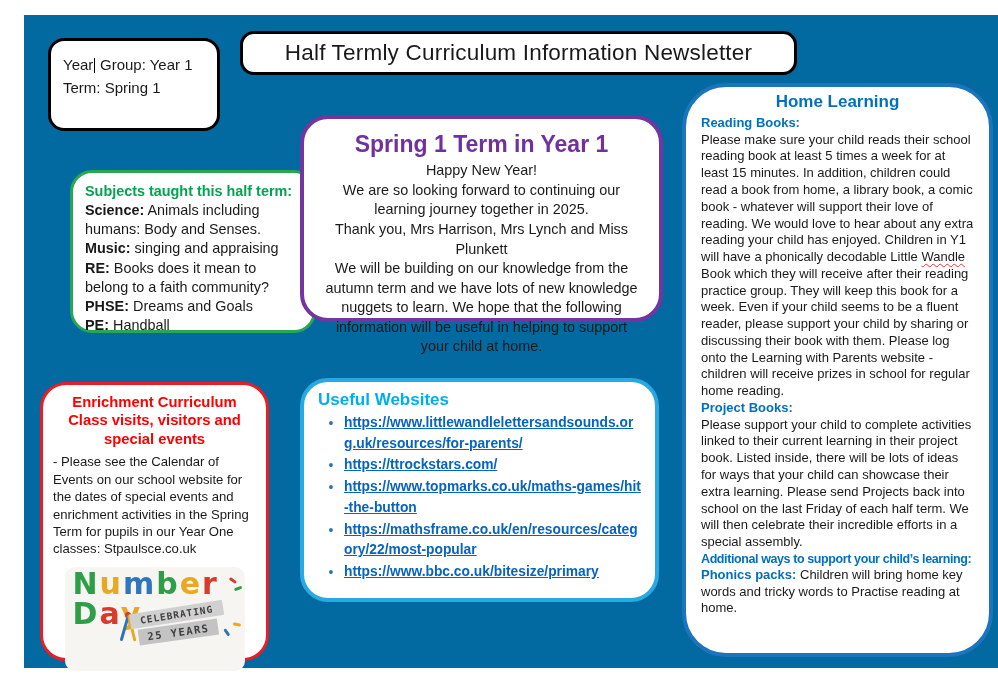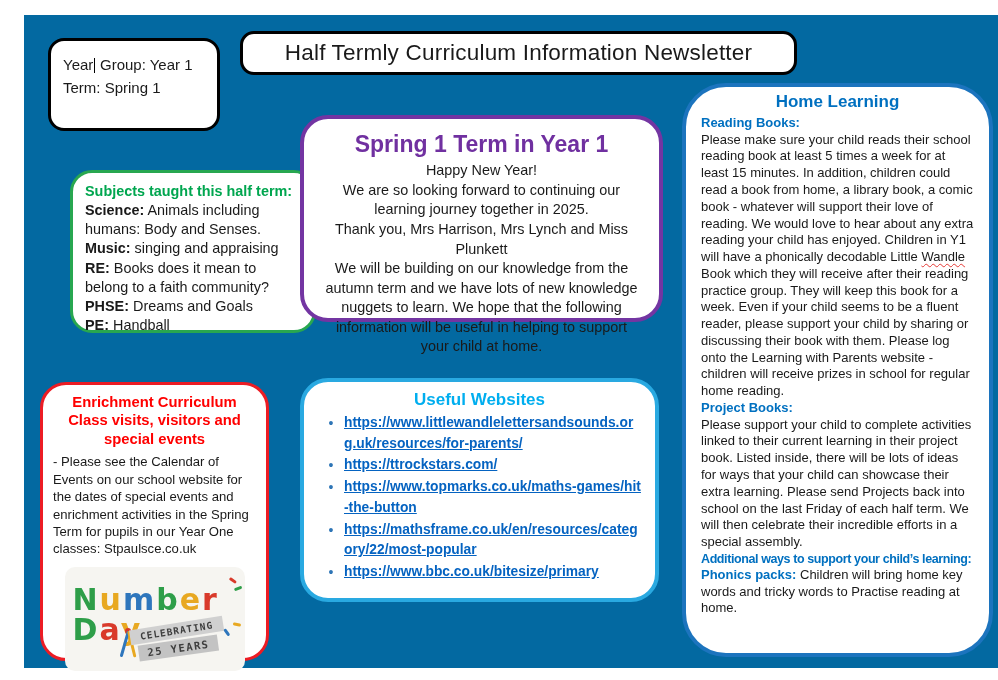--- a/index.html
+++ b/index.html
@@ -30,21 +30,21 @@
   .purple-box .hd{color:#7030A0;font-weight:bold;font-size:23px;margin:2px 0 1px 0;}
 
   
   .red-box{left:16px;top:367px;width:229px;height:279px;border:3.5px solid #EC1C24;border-radius:26px;
            padding:8px 10px;}
   .red-box .hd{color:#FF0000;font-weight:bold;font-size:14.8px;line-height:1.25;text-align:center;}
   .red-box .body{font-size:13.1px;line-height:1.33;margin-top:5px;}
 
   
   .logo-card{position:relative;width:180px;height:104px;margin:9px auto 0 auto;background:#F6F5F1;
-             border-radius:10px;padding:18px 8px;box-sizing:border-box;overflow:hidden;}
+             border-radius:10px;padding:2px 8px;box-sizing:border-box;overflow:hidden;}
   .logo-word{font-weight:bold;font-size:30px;line-height:1.02;letter-spacing:2px;
              font-family:"DejaVu Sans","Liberation Sans",sans-serif;}
   .logo-row2{position:relative;display:flex;align-items:flex-start;}
   .ribbon{position:absolute;left:58px;top:8px;transform:rotate(-9deg);}
   .ribbon-seg{background:#D0D0D0;color:#3E3E3E;text-align:center;font-weight:bold;
               font-family:"DejaVu Sans Mono","Liberation Mono",monospace;}
   .seg1{width:94px;font-size:9.5px;letter-spacing:1px;padding:2px 0;}
   .seg2{width:80px;font-size:10.5px;letter-spacing:1.5px;padding:2px 0;background:#C3C3C3;
         margin-left:6px;margin-top:2px;transform:rotate(1deg);}
   .compass{position:absolute;left:44px;top:14px;width:22px;height:30px;}
@@ -54,21 +54,21 @@
   .compass .hinge{position:absolute;left:8px;top:-1px;width:6px;height:6px;border-radius:50%;background:#D93A2B;}
   .confetti{position:absolute;width:8px;height:2.5px;border-radius:2px;}
   .c1{background:#D93A2B;right:8px;top:12px;transform:rotate(35deg);}
   .c2{background:#2E9E49;right:3px;top:20px;transform:rotate(-20deg);}
   .c3{background:#2E76BC;right:14px;top:64px;transform:rotate(55deg);}
   .c4{background:#E8A821;right:4px;top:56px;transform:rotate(10deg);}
 
   
   .cyan-box{left:276px;top:363px;width:359px;height:224px;border:4px solid #29A9E1;border-radius:28px;
             padding:6px 14px;}
-  .cyan-box .hd{color:#00AEEF;font-weight:bold;font-size:17px;text-align:center;margin:2px 0 3px 0;}
+  .cyan-box .hd{color:#00AEEF;font-weight:bold;font-size:17px;margin:2px 0 3px 0;}
   .links{margin:0;padding:0;list-style:none;}
   .links li{display:flex;margin:0 0 1px 0;}
   .bullet{color:#2E75B6;font-size:14px;width:26px;text-align:center;flex:0 0 26px;line-height:1.5;}
   .link{color:#0563C1;text-decoration:underline;font-weight:600;font-size:13.8px;line-height:1.5;
         word-break:break-all;cursor:pointer;}
 
   
   .blue-box{left:658px;top:68px;width:311px;height:574px;border:4px solid #1C74BE;border-radius:44px;
             padding:0 15px;font-size:13px;line-height:1.29;}
   .blue-box .hd{color:#0070C0;font-weight:bold;font-size:17px;text-align:center;margin:4px 0 2px 0;}

